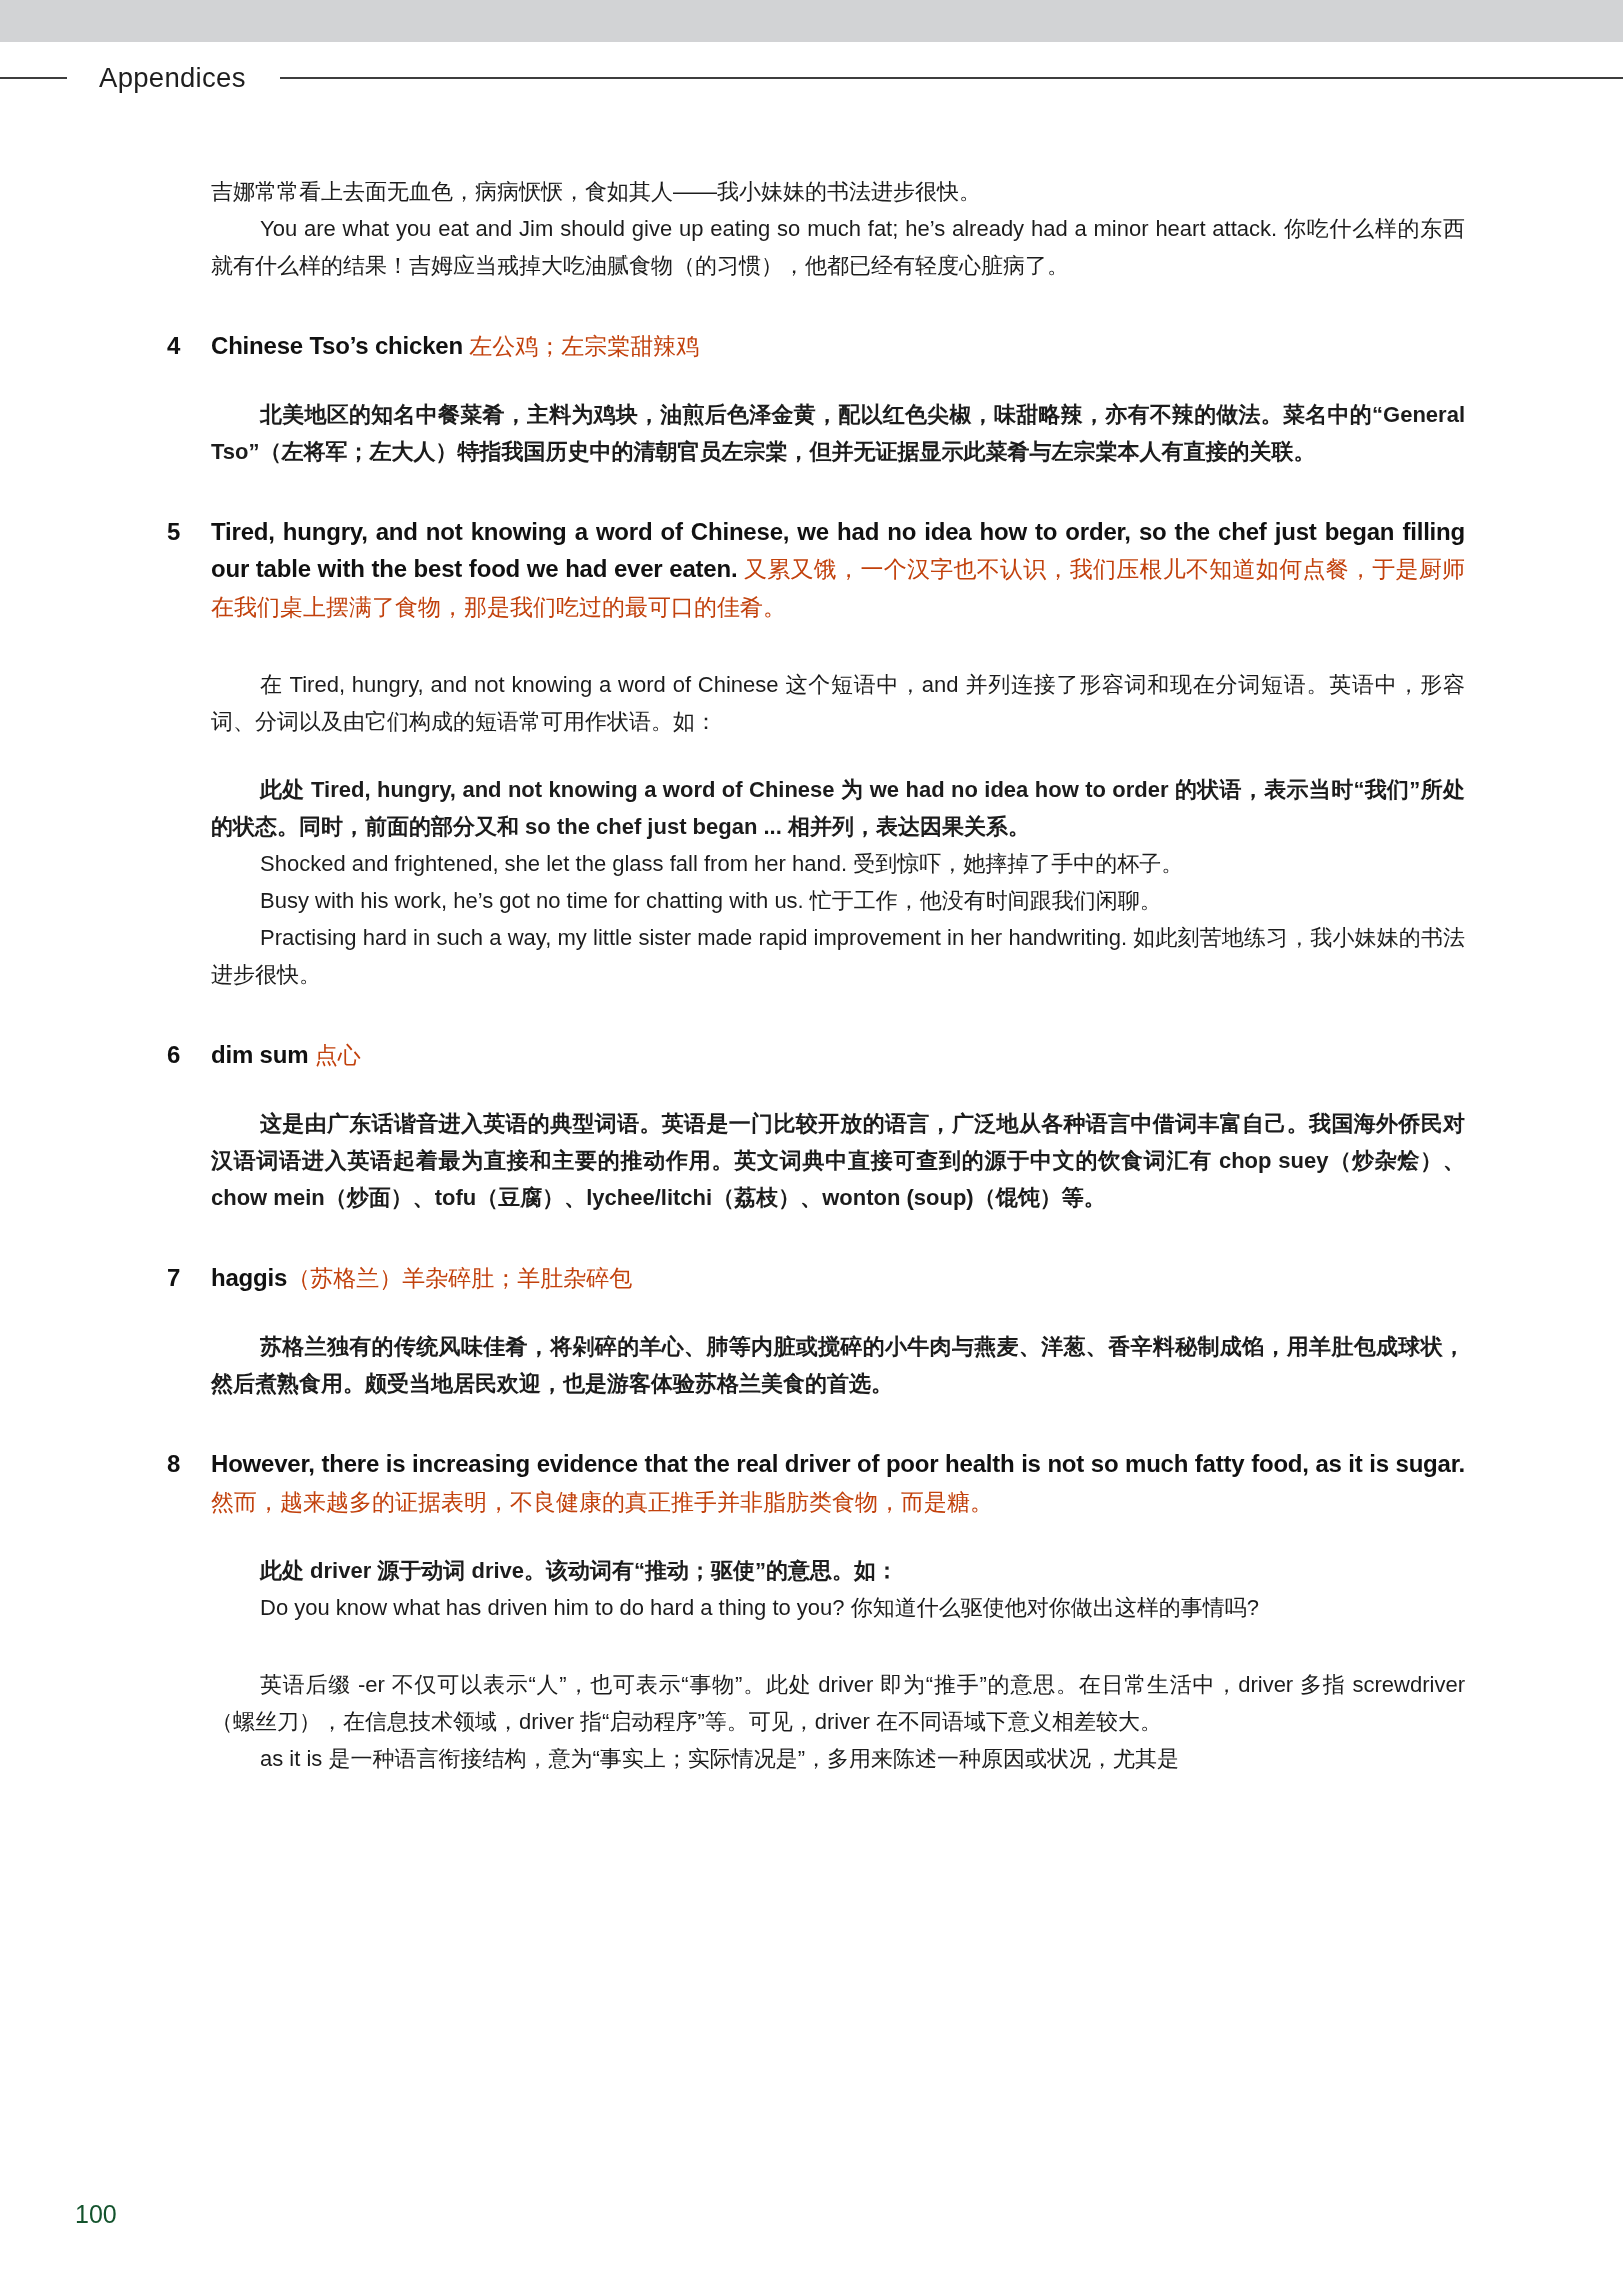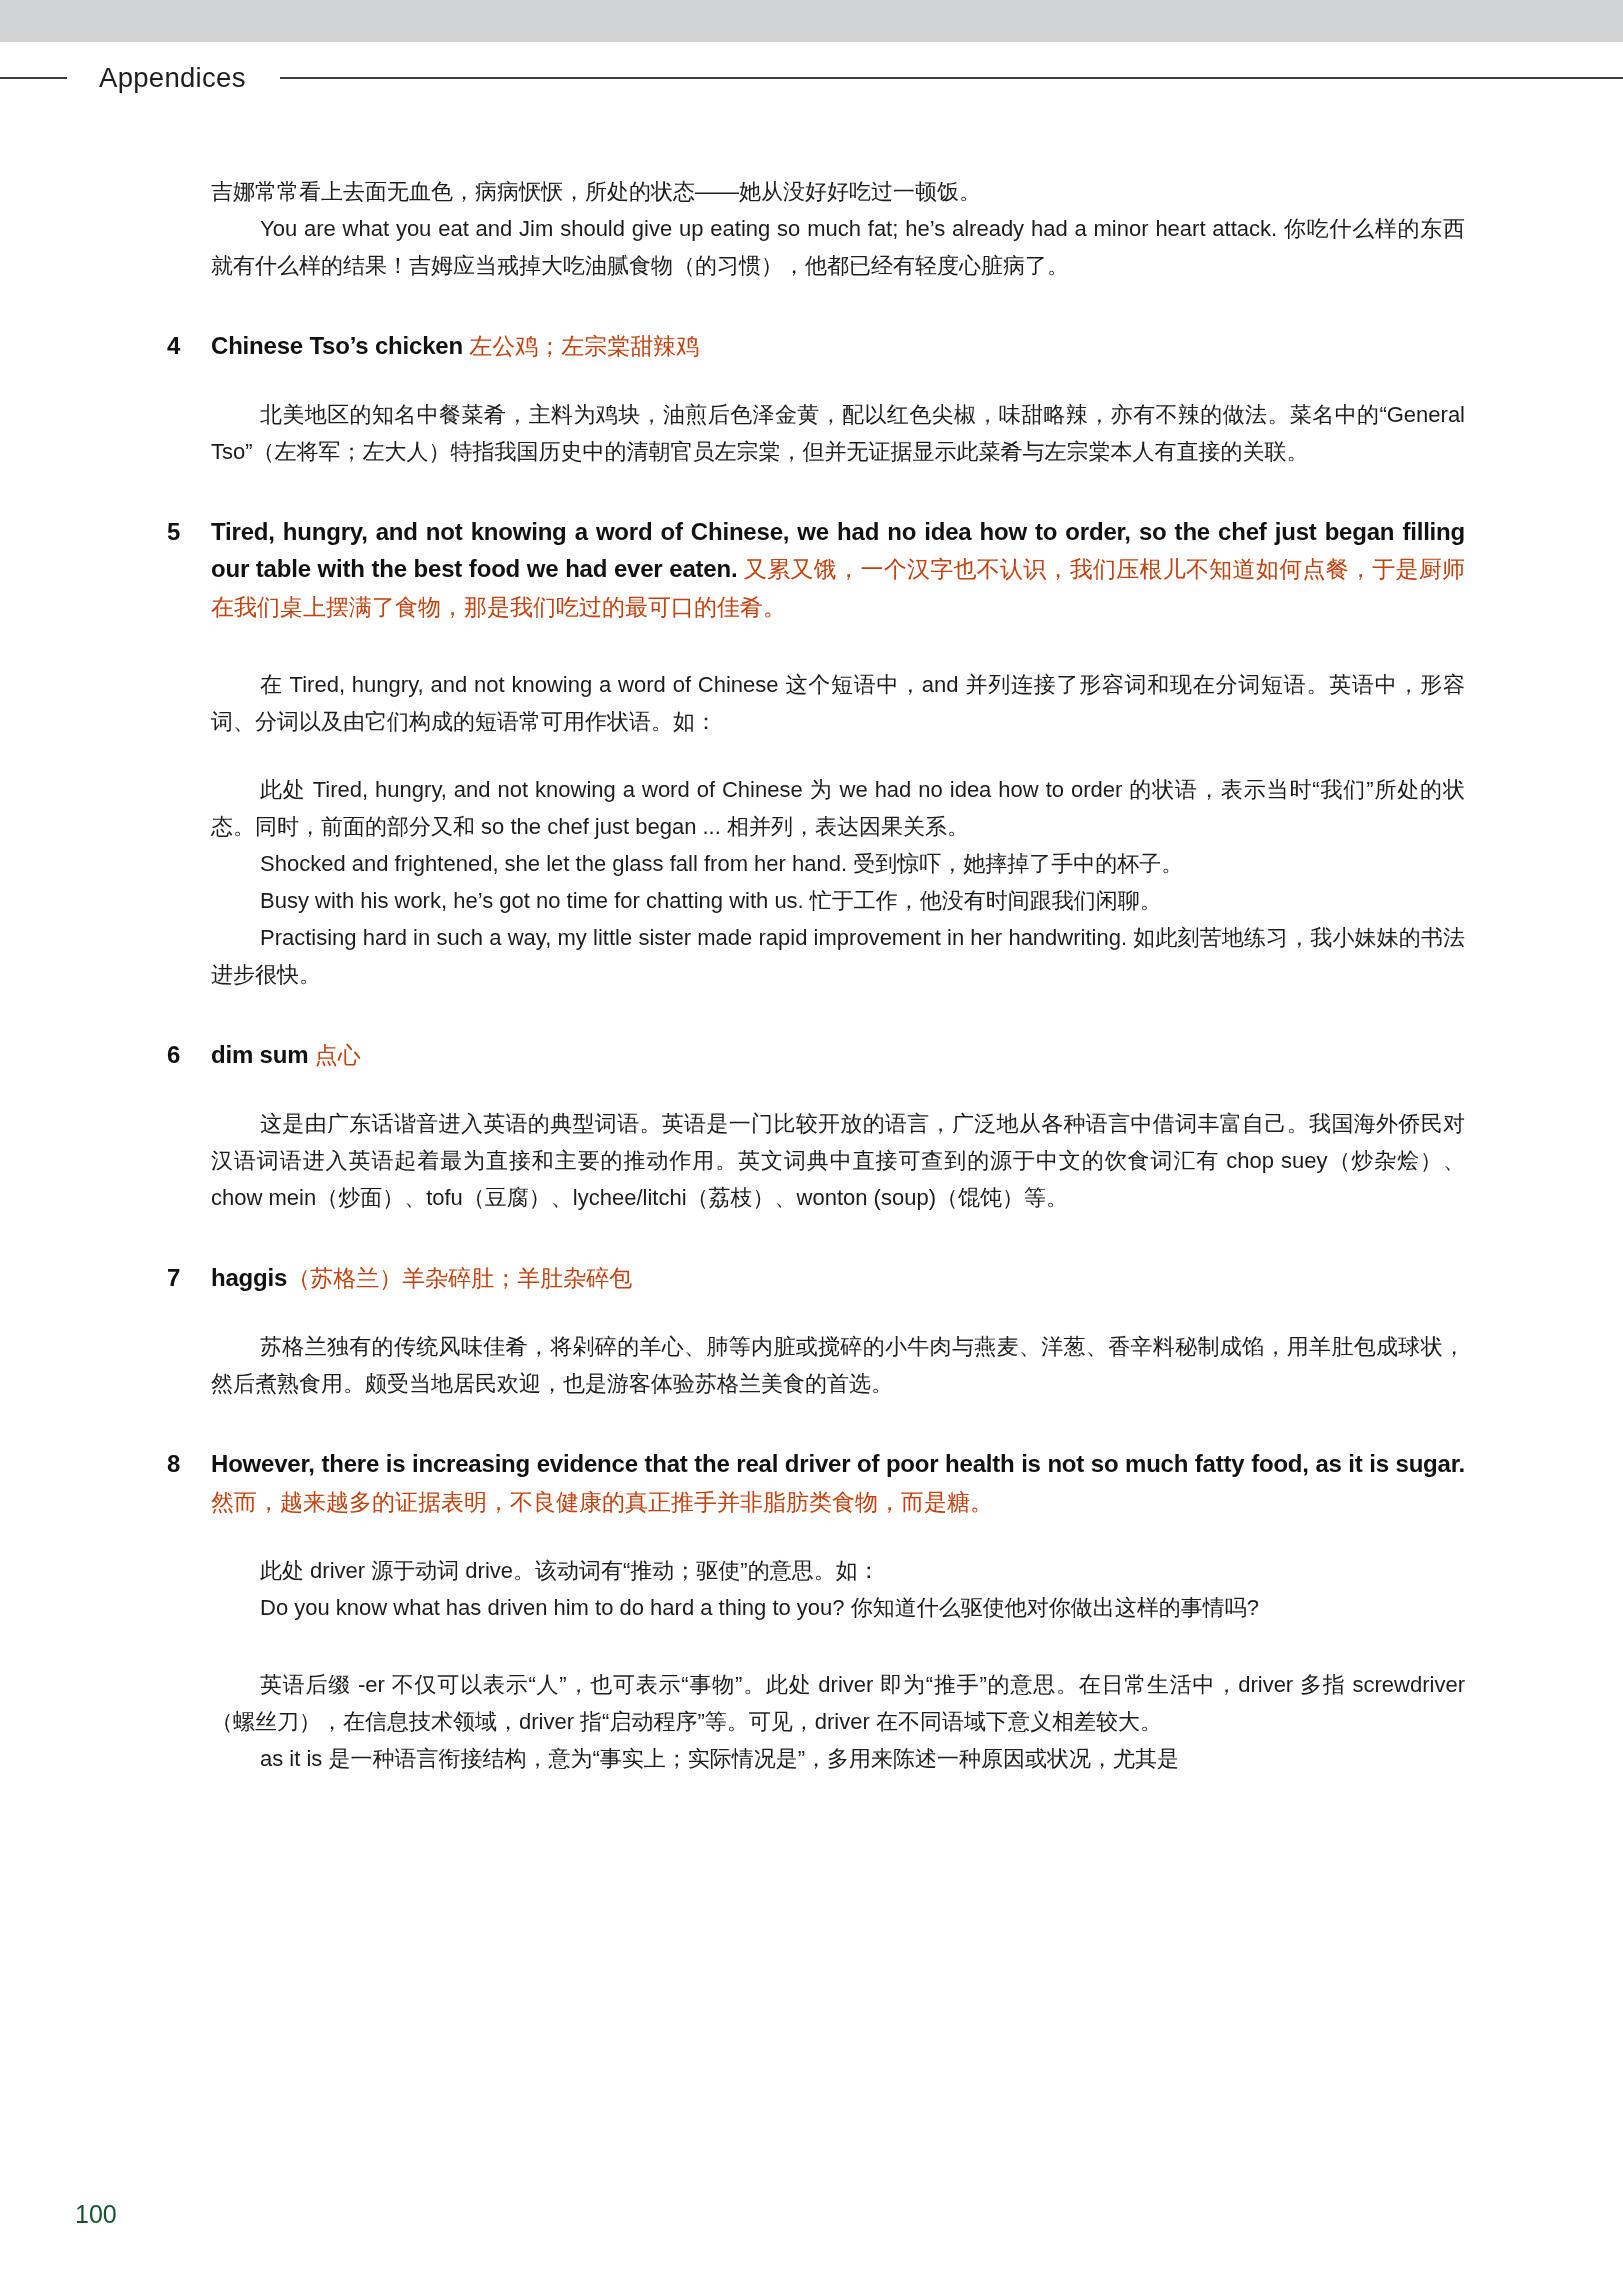--- a/index.html
+++ b/index.html
@@ -40,21 +40,21 @@
   }
   .para {
     margin: 0;
     font-size: 22px;
     line-height: 37px;
     text-align: justify;
     color: #1c1c1c;
   }
   .indent { text-indent: 49px; }
   .tight { margin-top: 0; }
-  .para-first { margin-top: 31px; }
+  .para-first { margin-top: 31px; font-weight: bold; }
   .para-gap { margin-top: 40px; }
   .item-heading {
     position: relative;
     margin-top: 43px;
     font-size: 24px;
     line-height: 37px;
     font-weight: 700;
     color: #111111;
     text-align: justify;
     letter-spacing: -0.2px;
@@ -90,21 +90,21 @@
   <div class="top-bar"></div>
 
   <div class="header">
     <span class="rule rule-left"></span>
     <span class="header-title">Appendices</span>
     <span class="rule rule-right"></span>
   </div>
 
   <div class="content">
 
-    <p class="para">吉娜常常看上去面无血色，病病恹恹，所处的状态——她从没好好吃过一顿饭。</p>
+    <p class="para">吉娜常常看上去面无血色，病病恹恹，食如其人——我小妹妹的书法进步很快。</p>
     <p class="para indent tight"><span>You are what you eat and Jim should give up eating so much fat; he’s already had a minor heart attack. </span><span>你吃什么样的东西就有什么样的结果！吉姆应当戒掉大吃油腻食物（的习惯），他都已经有轻度心脏病了。</span></p>
 
     <div>
       <div class="item-heading"><span class="item-number">4</span><span>Chinese Tso’s chicken</span><span class="title-zh"> 左公鸡；左宗棠甜辣鸡</span></div>
       <p class="para indent para-first">北美地区的知名中餐菜肴，主料为鸡块，油煎后色泽金黄，配以红色尖椒，味甜略辣，亦有不辣的做法。菜名中的“General Tso”（左将军；左大人）特指我国历史中的清朝官员左宗棠，但并无证据显示此菜肴与左宗棠本人有直接的关联。</p>
     </div>
 
     <div>
       <div class="item-heading"><span class="item-number">5</span><span>Tired, hungry, and not knowing a word of Chinese, we had no idea how to order, so the chef just began filling our table with the best food we had ever eaten.</span><span class="title-zh"> 又累又饿，一个汉字也不认识，我们压根儿不知道如何点餐，于是厨师在我们桌上摆满了食物，那是我们吃过的最可口的佳肴。</span></div>
       <p class="para indent para-gap">在 Tired, hungry, and not knowing a word of Chinese 这个短语中，and 并列连接了形容词和现在分词短语。英语中，形容词、分词以及由它们构成的短语常可用作状语。如：</p>

